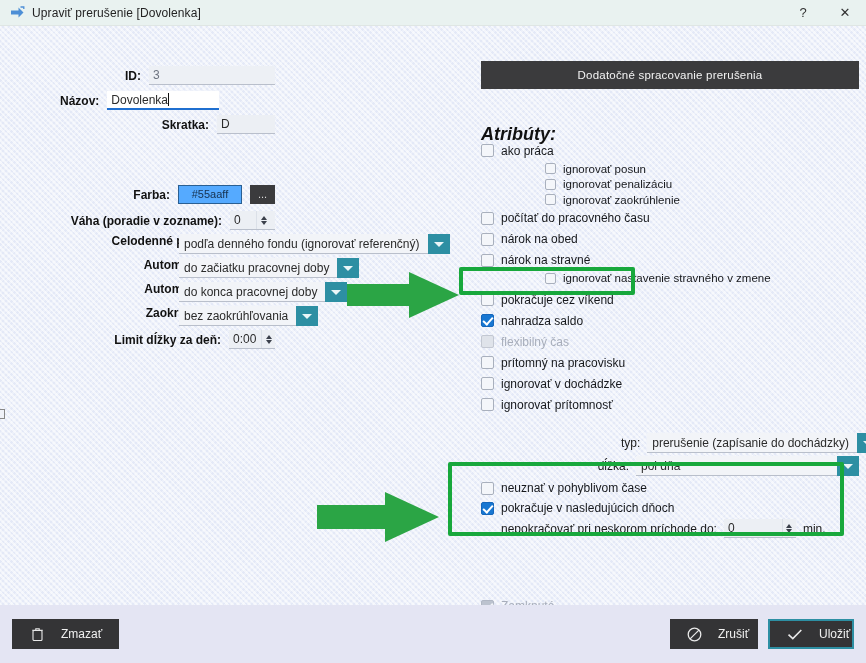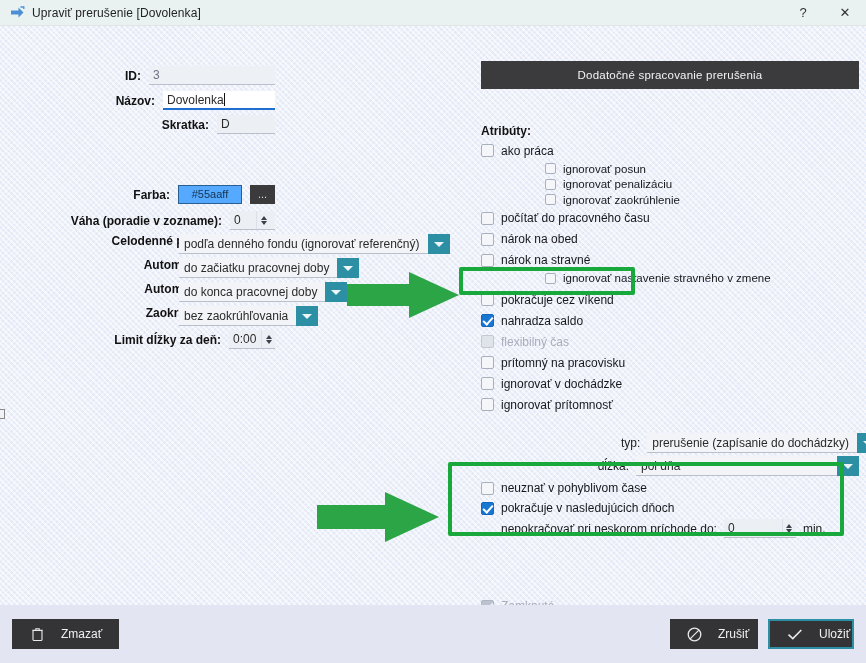--- a/index.html
+++ b/index.html
@@ -149,21 +149,21 @@
   
   #dodatocne {
     position:absolute; left:481px; top:35px; width:378px; height:28px;
     background:#3b3b3d; color:#f3f3f3;
     display:flex; align-items:center; justify-content:center;
     font-size:11.5px; letter-spacing:.2px; cursor:default;
   }
 
   #atributy {
     position:absolute; left:481px; top:98px;
-    font-weight:bold; font-size:12px; color:#111;
+    font-style: italic; font-weight:bold; font-size:18px; color:#111;
   }
 
   .attr-list { position:absolute; left:481px; top:114px; width:380px; }
   .attr-list .cb { margin-bottom: 0px; height:21px; }
   .attr-list .indent { margin-left: 64px; }
   .attr-list .indent .cb { height: 15.5px; }
   .attr-list .indent .box { width:11px;height:11px;flex:0 0 11px; }
   .attr-list .indent .cbl { font-size:11.5px; }
 
   
@@ -206,21 +206,21 @@
     <div class="tb-btn close">✕</div>
   </div>
 
   <div id="content">
 
     <div class="row" style="left:60px; top:40px; width:215px; justify-content:flex-end;">
       <span class="lbl">ID:</span>
       <span class="txt readonly" style="width:126px;">3</span>
     </div>
 
-    <div class="row" style="left:60px; top:65px; width:215px; justify-content:flex-end;">
+    <div class="row" style="left:60px; top:65px; width:215px; justify-content:flex-start;">
       <span class="lbl">Názov:</span>
       <span class="txt focused" style="width:112px; position:relative;"><span>Dovolenka</span><span style="display:inline-block;width:1px;height:13px;
             background:#111;vertical-align:-2px;"></span></span>
     </div>
 
     <div class="row" style="left:60px; top:89px; width:215px; justify-content:flex-end;">
       <span class="lbl">Skratka:</span>
       <span class="txt" style="width:58px;">D</span>
     </div>
 

